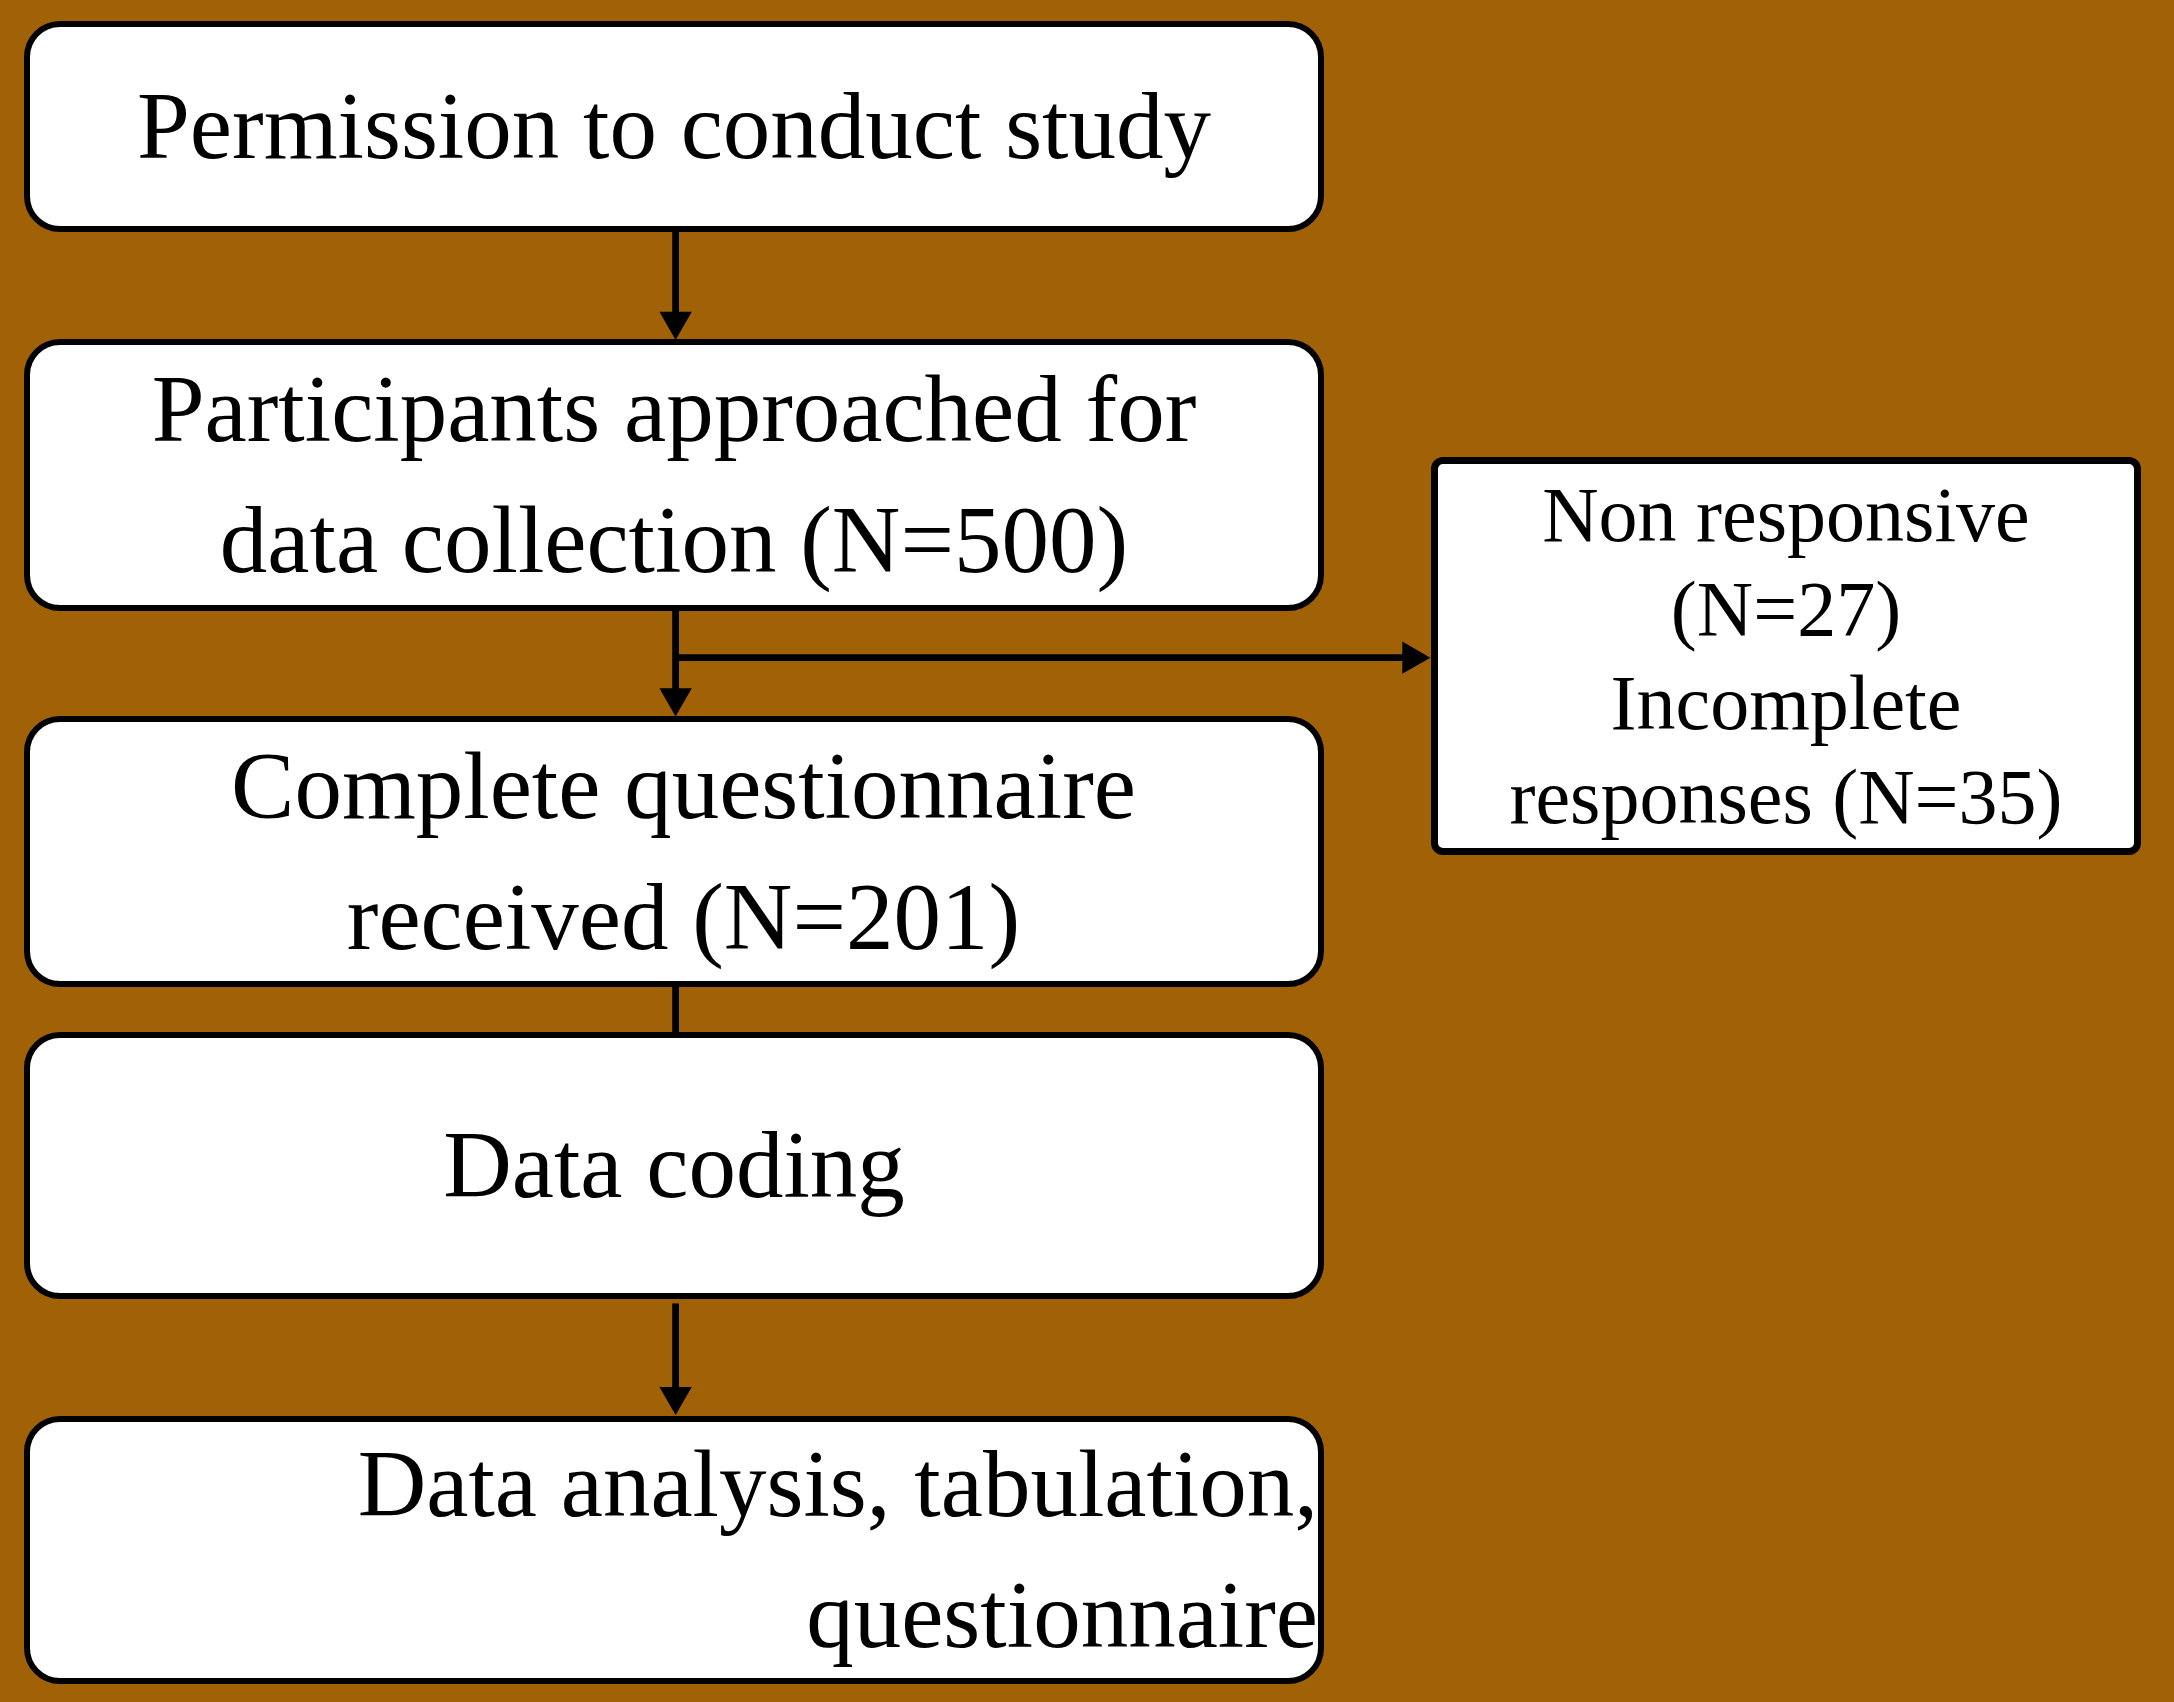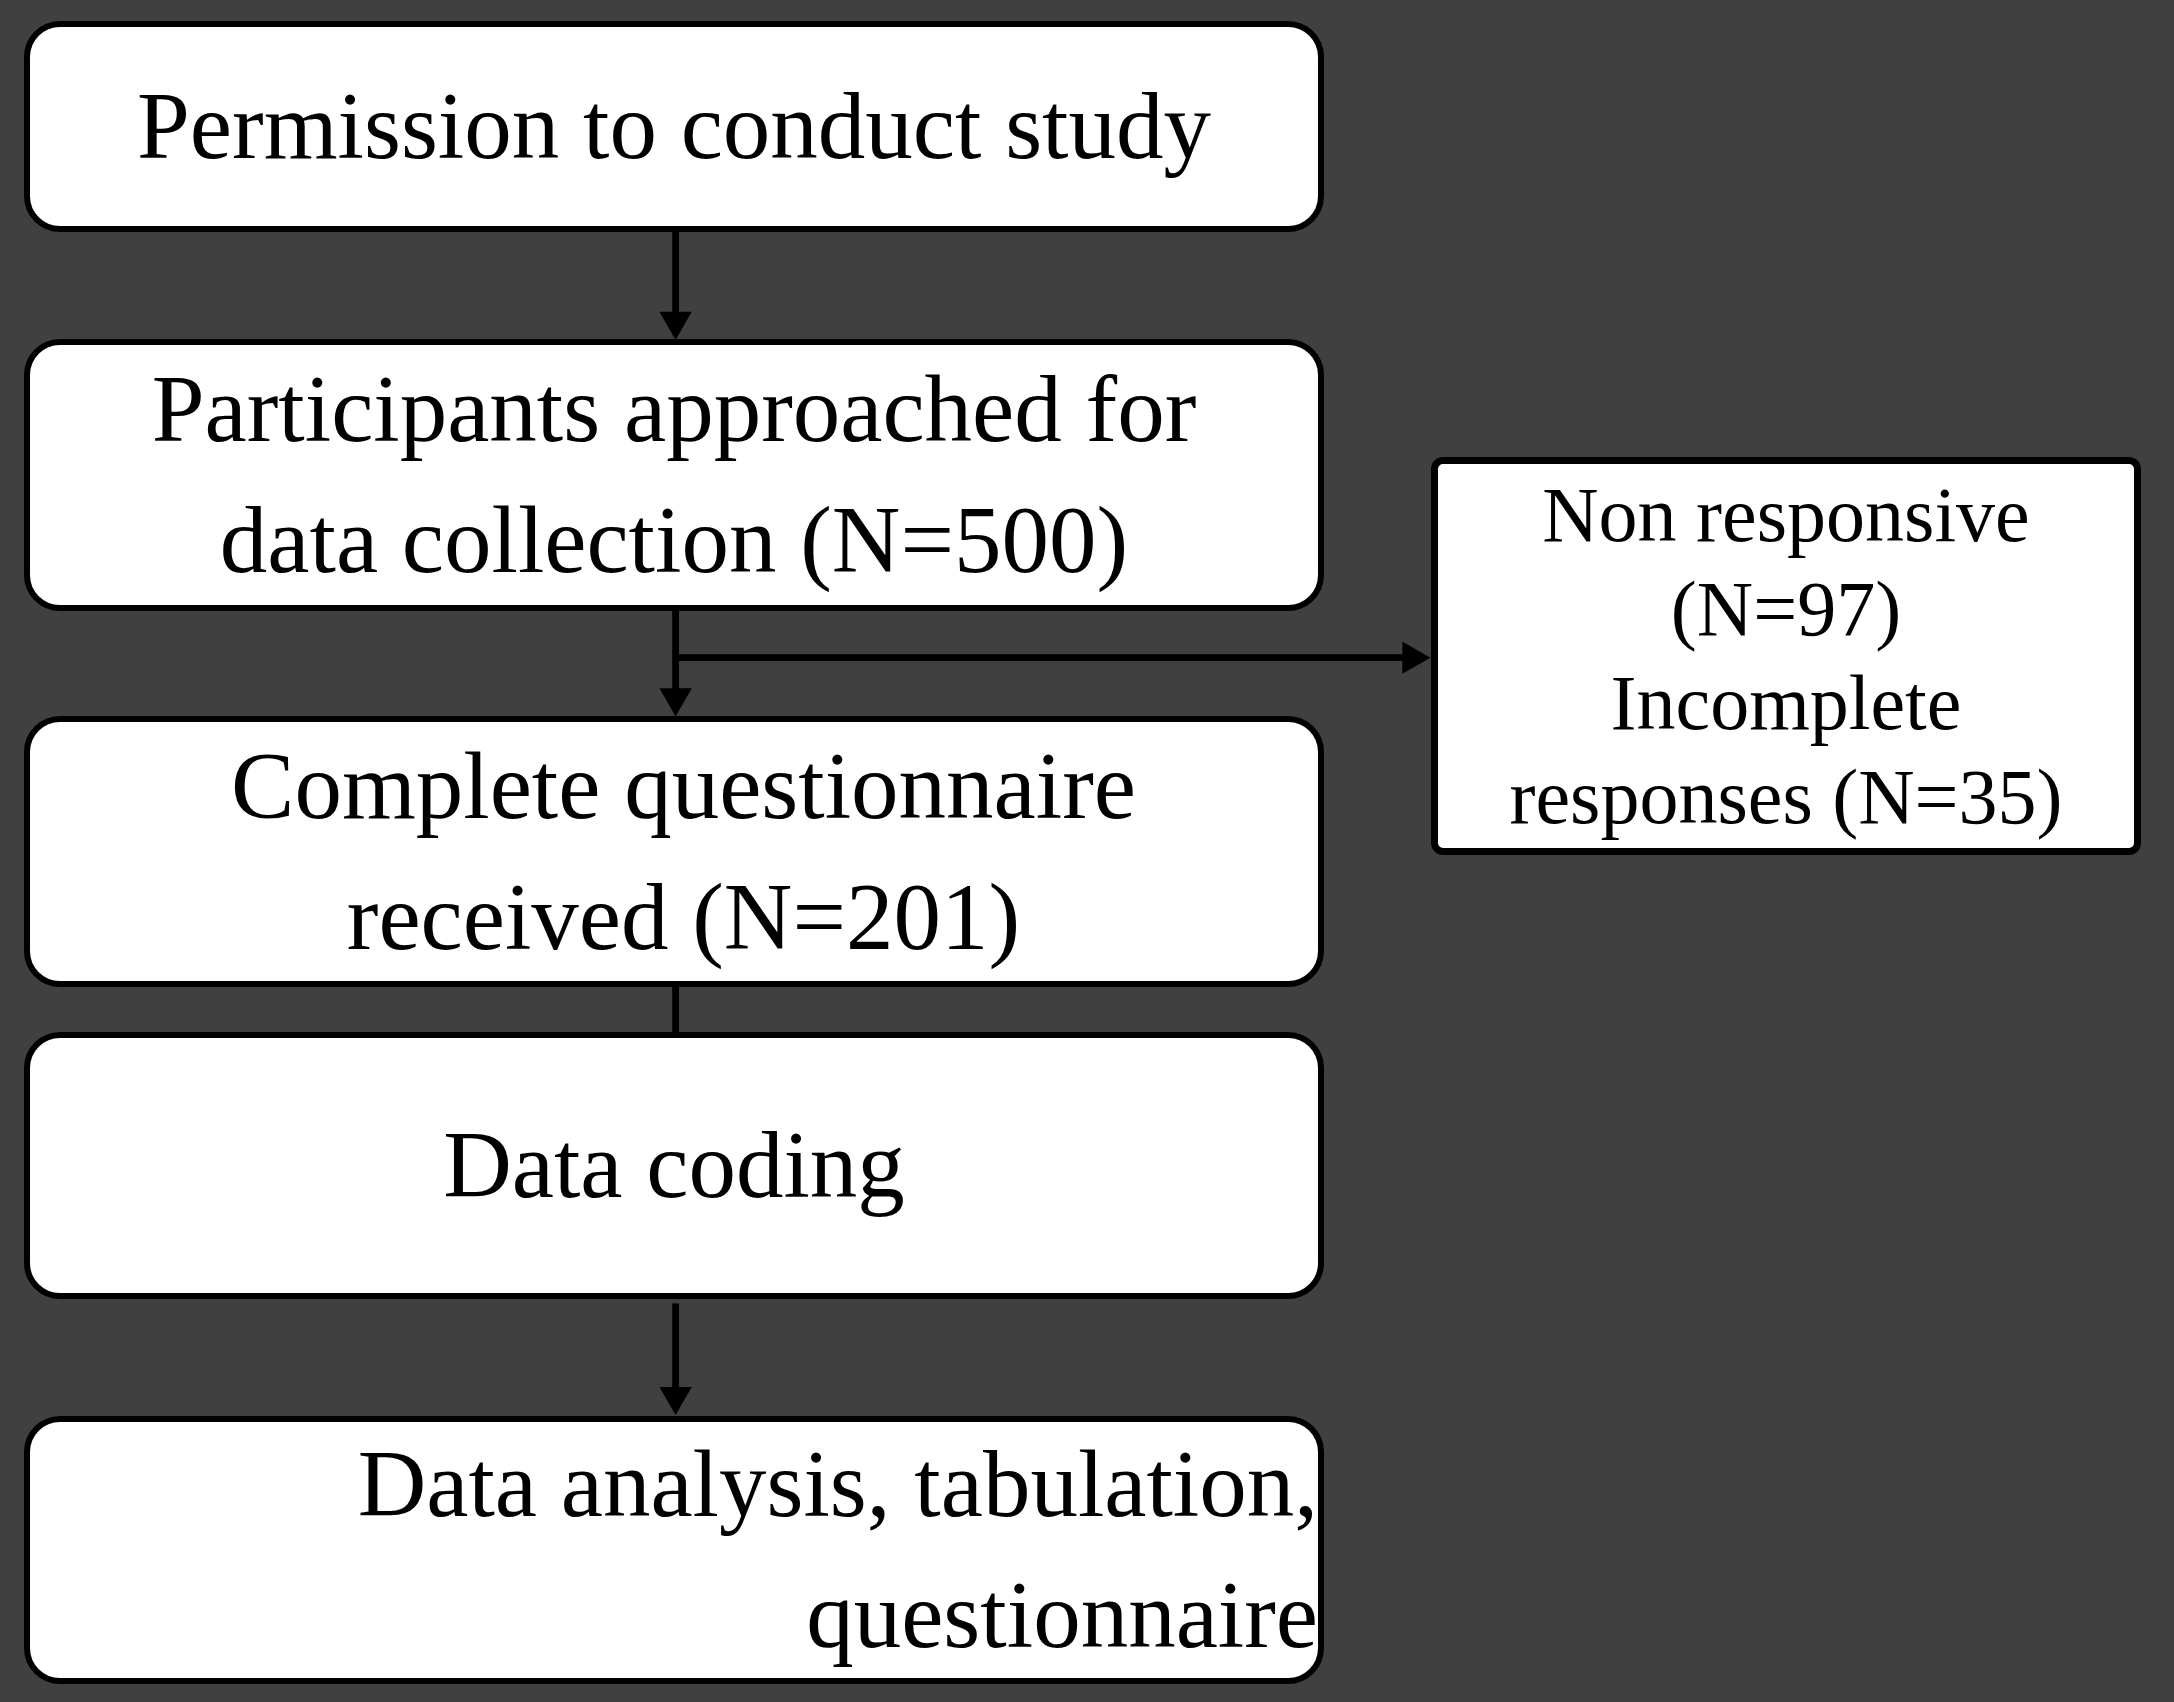--- a/index.html
+++ b/index.html
@@ -4,21 +4,21 @@
 <style>
   html, body {
     margin: 0;
     padding: 0;
     background: #ffffff;
   }
   .canvas {
     position: relative;
     width: 2175px;
     height: 1703px;
-    background: #404040;
+    background: #a16207;
     font-family: "Liberation Serif", "DejaVu Serif", serif;
     color: #000000;
     overflow: hidden;
   }
   .flow-box {
     position: absolute;
     box-sizing: border-box;
     background: #ffffff;
     border: 6.8px solid #000000;
     border-radius: 36px;
@@ -94,21 +94,21 @@
     <span class="line">Permission to conduct study</span>
   </div>
 
   <div class="flow-box" id="box-participants">
     <span class="line">Participants approached for</span>
     <span class="line">data collection (N=500)</span>
   </div>
 
   <div class="flow-box side-box" id="box-exclusions">
     <span class="line">Non responsive</span>
-    <span class="line">(N=97)</span>
+    <span class="line">(N=27)</span>
     <span class="line">Incomplete</span>
     <span class="line">responses (N=35)</span>
   </div>
 
   <div class="flow-box" id="box-complete">
     <span class="line">Complete questionnaire</span>
     <span class="line">received (N=201)</span>
   </div>
 
   <div class="flow-box" id="box-coding">

